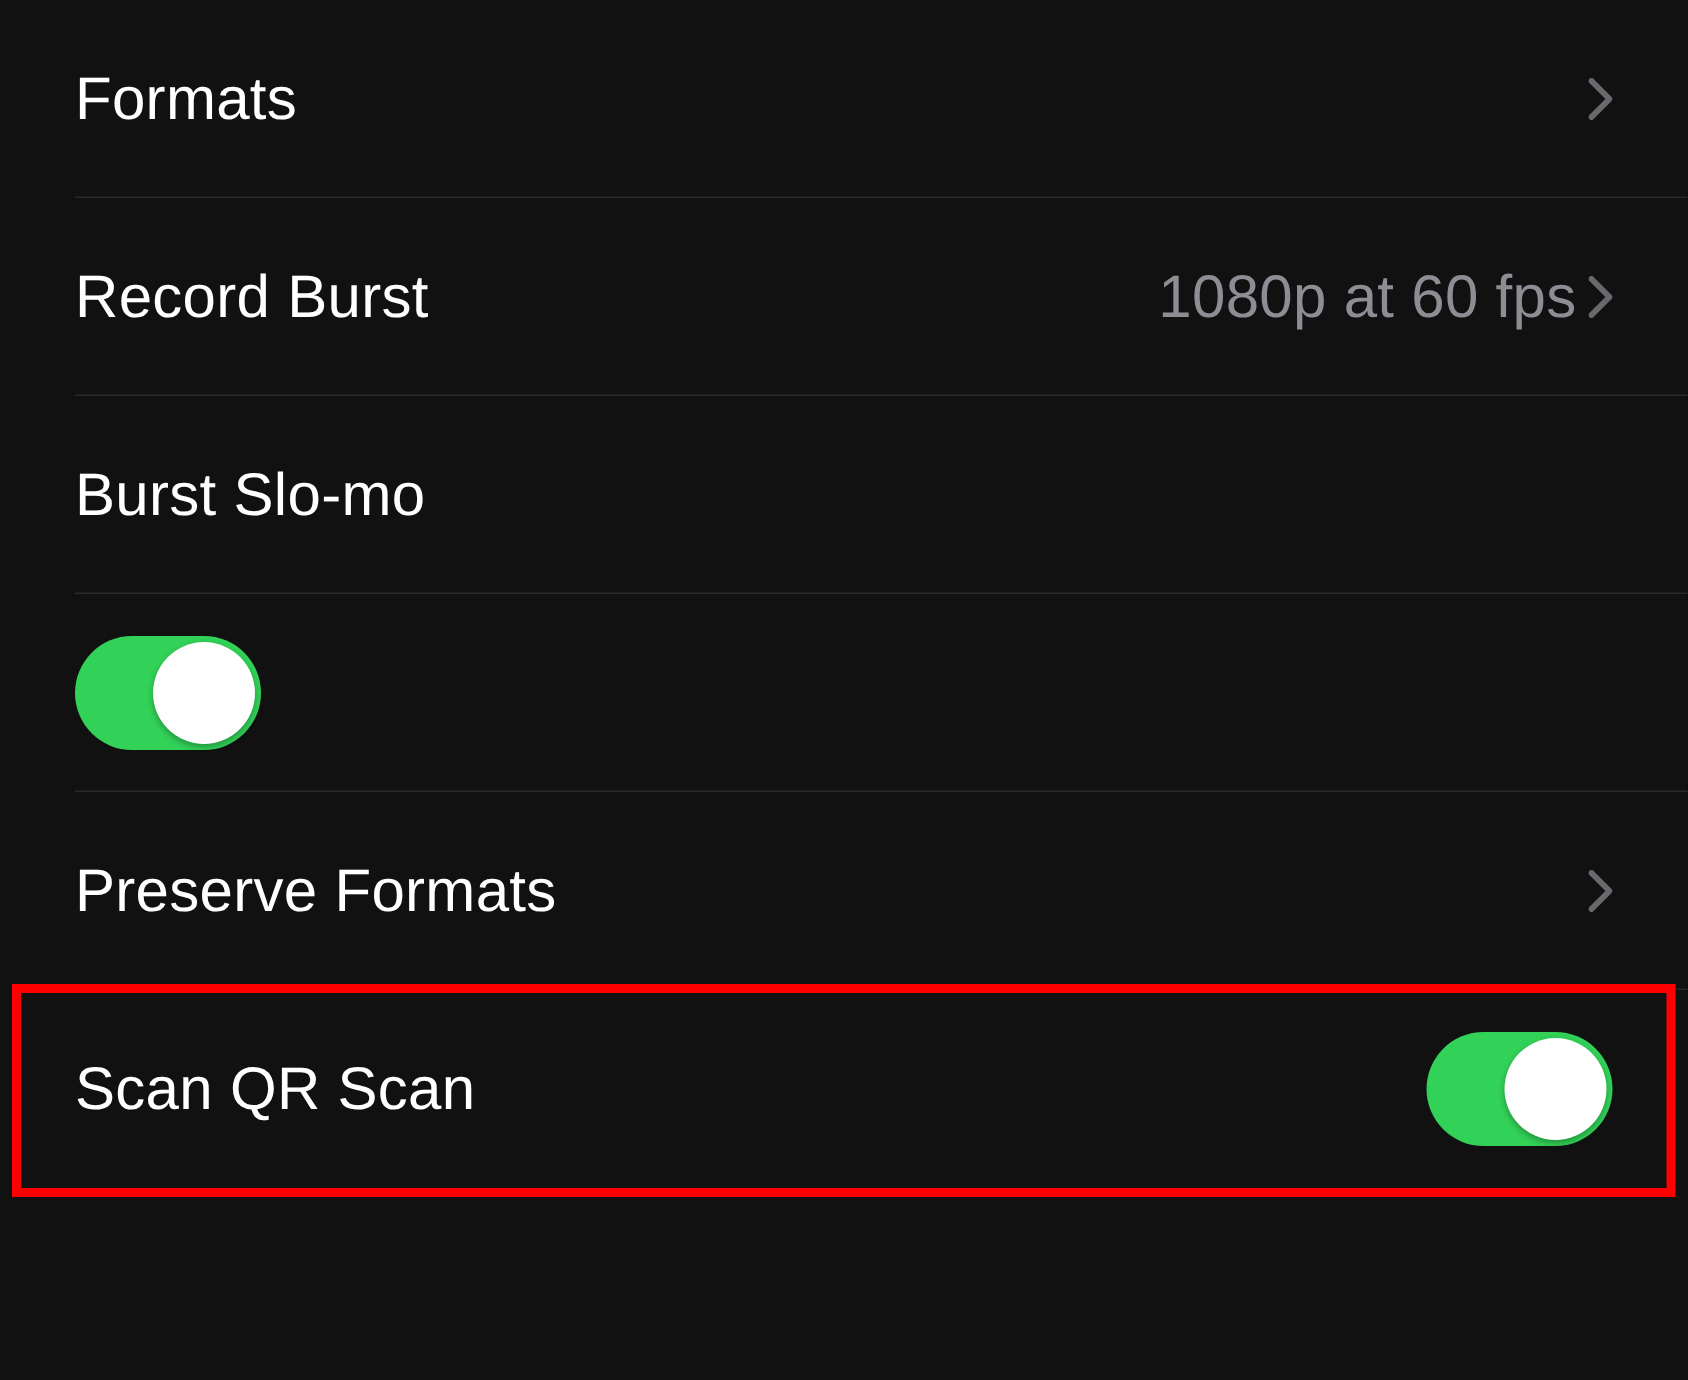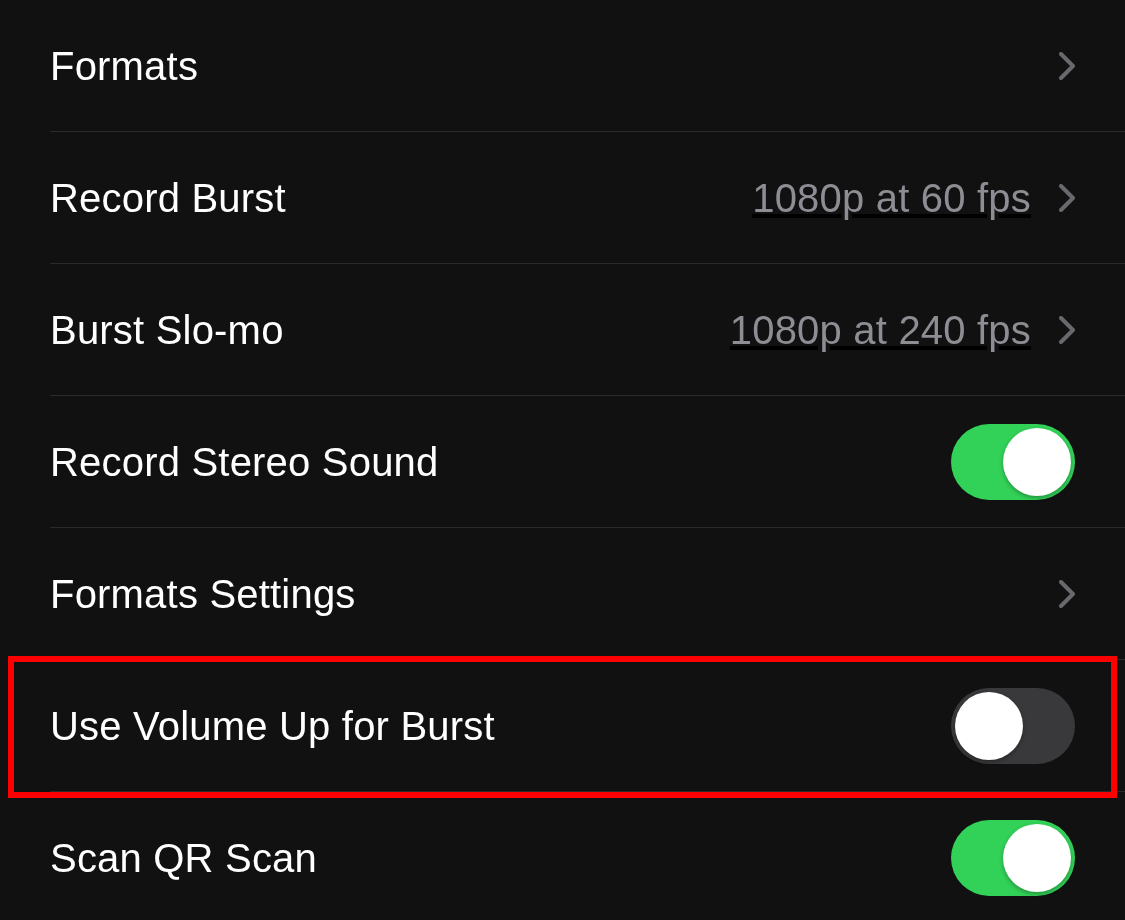--- a/index.html
+++ b/index.html
@@ -47,22 +47,21 @@
     .row-label {
       color: #ffffff;
       font-size: 40px;
       font-weight: 400;
       letter-spacing: 0.2px;
     }
     
     .row-right {
       display: flex;
       align-items: center;
-      gap: 28px;
-      text-decoration: underline;
+      gap: 8px;
     }
     
     .row-value {
       color: #8d8d93;
       font-size: 40px;
       font-weight: 400;
       letter-spacing: 0.2px;
     }
     
     .chevron {
@@ -142,58 +141,41 @@
       <span class="chevron">
         <svg width="16" height="28" viewBox="0 0 16 28" fill="none">
           <path d="M2 2 L14 14 L2 26" stroke="#68686d" stroke-width="4" stroke-linecap="round" stroke-linejoin="round"></path>
         </svg>
       </span>
     </div>
   </div>
 
   <div class="settings-row">
     <span class="row-label">Burst Slo-mo</span>
-    <div class="row-right">
-      <span class="row-value">1080p at 240 fps</span>
-      <span class="chevron">
-        <svg width="16" height="28" viewBox="0 0 16 28" fill="none">
-          <path d="M2 2 L14 14 L2 26" stroke="#68686d" stroke-width="4" stroke-linecap="round" stroke-linejoin="round"></path>
-        </svg>
-      </span>
-    </div>
   </div>
 
   <div class="settings-row">
-    <span class="row-label">Record Stereo Sound</span>
     <div class="row-right">
       <div class="toggle on">
         <div class="toggle-knob"></div>
       </div>
     </div>
   </div>
 
   <div class="settings-row">
-    <span class="row-label">Formats Settings</span>
+    <span class="row-label">Preserve Formats</span>
     <div class="row-right">
       <span class="chevron">
         <svg width="16" height="28" viewBox="0 0 16 28" fill="none">
           <path d="M2 2 L14 14 L2 26" stroke="#68686d" stroke-width="4" stroke-linecap="round" stroke-linejoin="round"></path>
         </svg>
       </span>
     </div>
   </div>
 
-  <div class="settings-row">
-    <span class="row-label">Use Volume Up for Burst</span>
-    <div class="row-right">
-      <div class="toggle off">
-        <div class="toggle-knob"></div>
-      </div>
-    </div>
-  </div>
 
   <div class="settings-row">
     <span class="row-label">Scan QR Scan</span>
     <div class="row-right">
       <div class="toggle on">
         <div class="toggle-knob"></div>
       </div>
     </div>
   </div>
 

